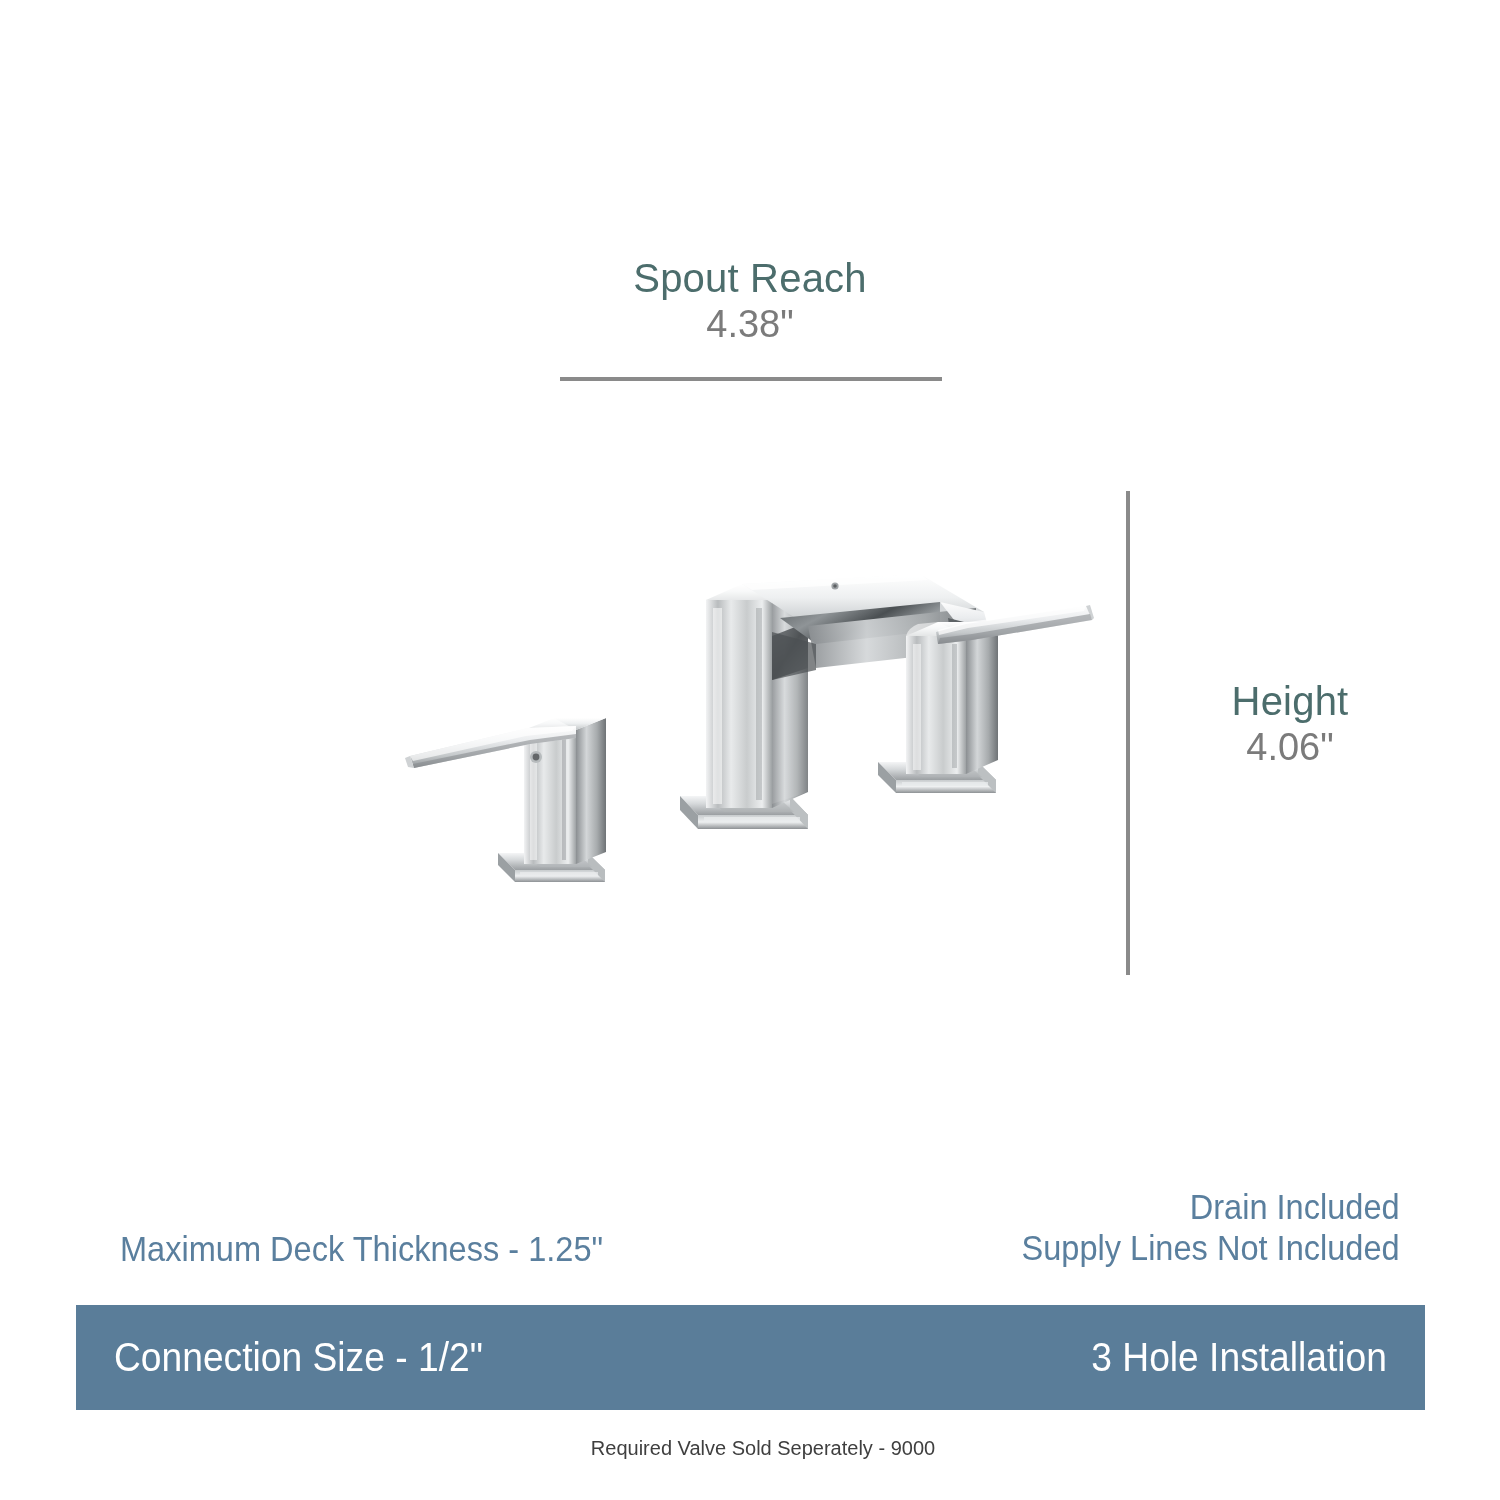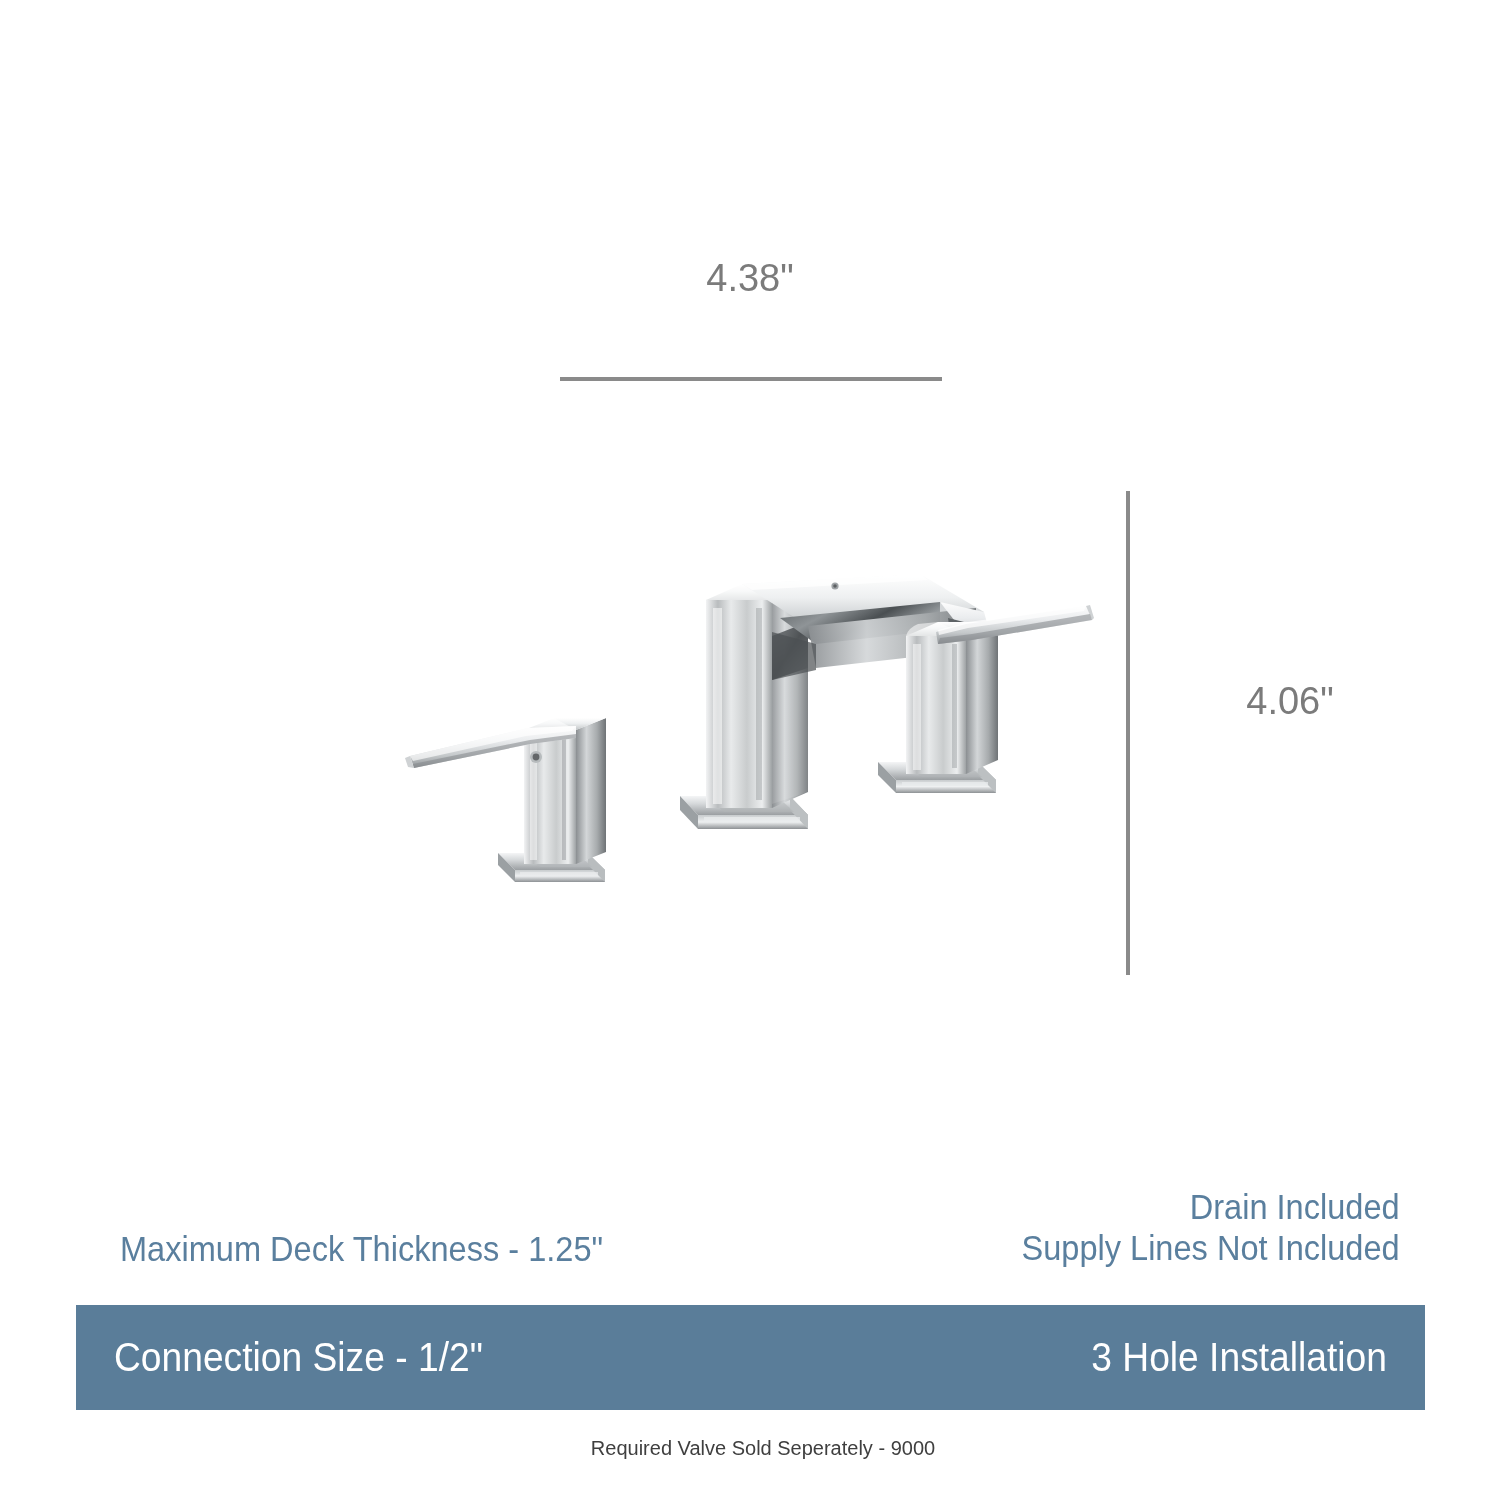--- a/index.html
+++ b/index.html
@@ -135,26 +135,28 @@
     font-size: 20px;
     font-weight: 400;
     white-space: nowrap;
     margin-left: 13px;
   }
 </style>
 </head>
 <body>
 
 <div id="spout-reach-annotation">
+  <div class="dim-label">Spout Reach</div>
   <div class="dim-value">4.38"</div>
 </div>
 <div id="spout-reach-rule"></div>
 
 <div id="height-rule"></div>
 <div id="height-annotation">
+  <div class="dim-label">Height</div>
   <div class="dim-value">4.06"</div>
 </div>
 
 <div id="product-illustration">
   <svg viewBox="0 0 740 400" xmlns="http://www.w3.org/2000/svg">
     <defs>
       <linearGradient id="chromeFaceV" x1="0" y1="0" x2="1" y2="0">
         <stop offset="0%" stop-color="#f2f3f4"></stop>
         <stop offset="18%" stop-color="#b9bcbe"></stop>
         <stop offset="38%" stop-color="#e8eaeb"></stop>

